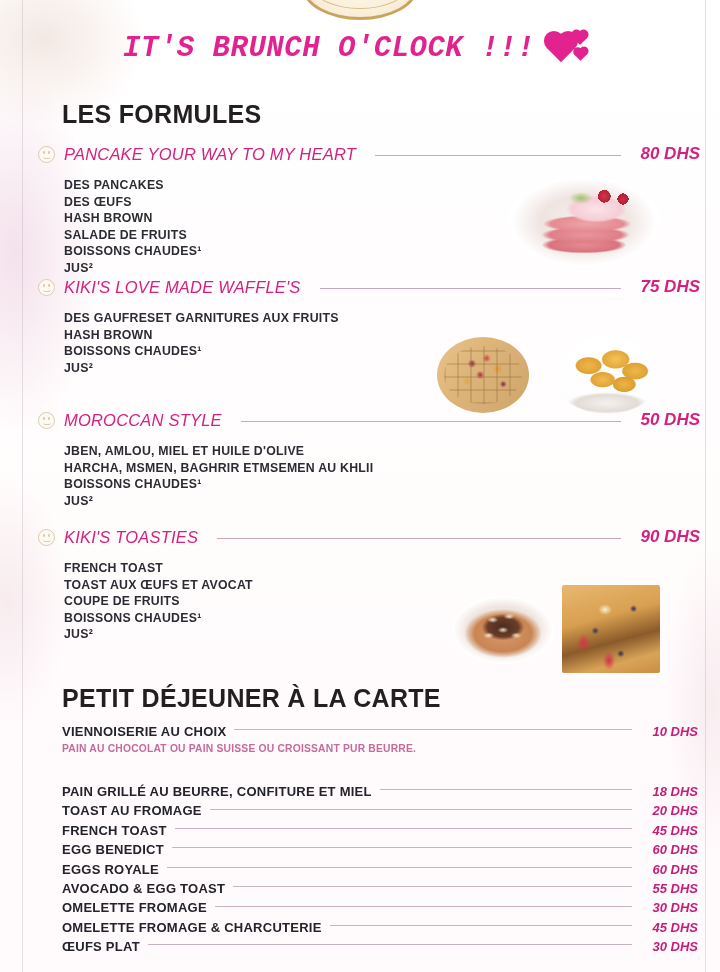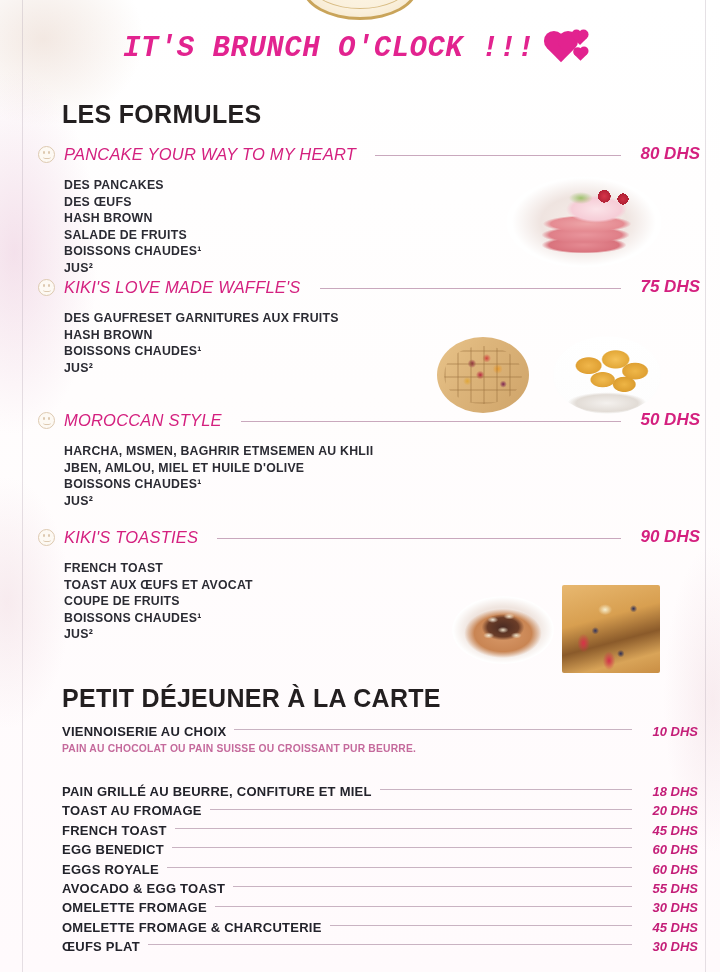--- a/index.html
+++ b/index.html
@@ -384,22 +384,22 @@
         <span class="smiley">
           <span class="eye l"></span>
             <span class="eye r"></span>
             <span class="mouth"></span>
         </span>
         <span class="formula-name">MOROCCAN STYLE</span>
         <span class="dotline"></span>
         <span class="formula-price">50 DHS</span>
       </div>
       <ul class="formula-items">
+        <li>JBEN, AMLOU, MIEL ET HUILE D'OLIVE</li>
         <li>HARCHA, MSMEN, BAGHRIR ETMSEMEN AU KHLII</li>
-        <li>JBEN, AMLOU, MIEL ET HUILE D'OLIVE</li>
         <li>BOISSONS CHAUDES¹</li>
         <li>JUS²</li>
       </ul>
     </div>
 
     <div class="formula" style="top:527px;">
       <div class="formula-head">
         <span class="smiley">
           <span class="eye l"></span>
             <span class="eye r"></span>

